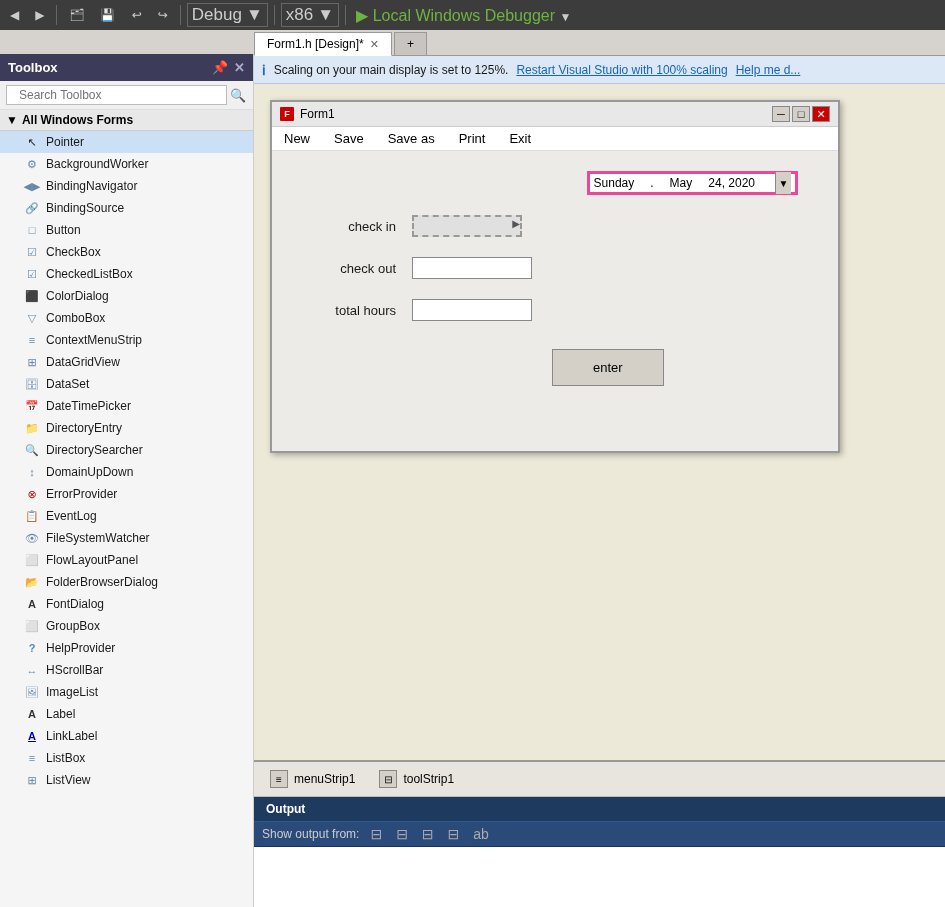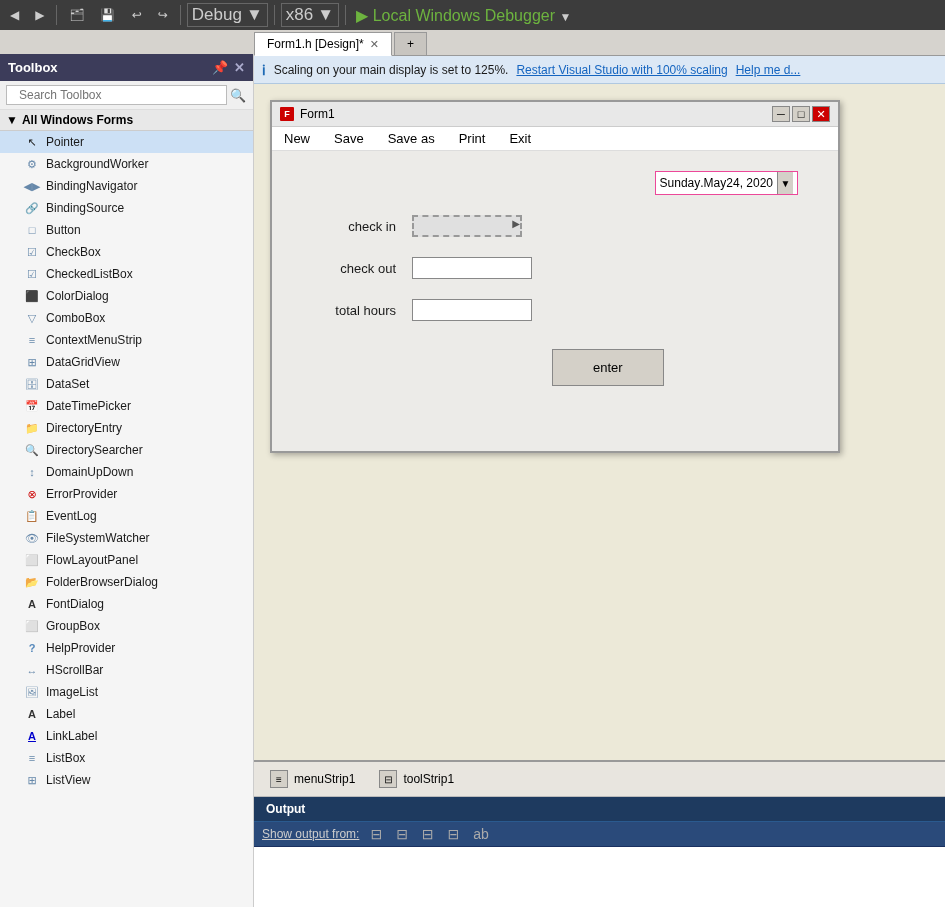--- a/index.html
+++ b/index.html
@@ -286,28 +286,28 @@
       padding: 1px 3px;
       outline: none;
     }
     .date-picker-row {
       display: flex;
       justify-content: flex-end;
       margin-bottom: 20px;
       padding-right: 20px;
     }
     .date-picker {
-      border: 1px solid #ec4899;
+      border: 3px solid #ec4899;
       background: white;
       height: 24px;
       display: flex;
       align-items: center;
       padding: 8px 4px;
       font-size: 12px;
-      gap: 0;
+      gap: 16px;
     }
     .date-dropdown-btn {
       background: #d4d0c8;
       border-left: 1px solid #888;
       height: 22px;
       width: 16px;
       display: flex;
       align-items: center;
       justify-content: center;
       font-size: 10px;
@@ -381,21 +381,20 @@
       background: #2a4a7a;
       padding: 4px 8px;
       display: flex;
       align-items: center;
       gap: 8px;
       border-bottom: 1px solid #1a3060;
     }
     .output-label {
       color: #ccc;
       font-size: 12px;
-      text-decoration: underline;
     }
     .output-select {
       background: white;
       border: 1px solid #888;
       font-size: 12px;
       padding: 1px 4px;
       width: 200px;
     }
     .output-icon-btn {
       color: #aaa;

